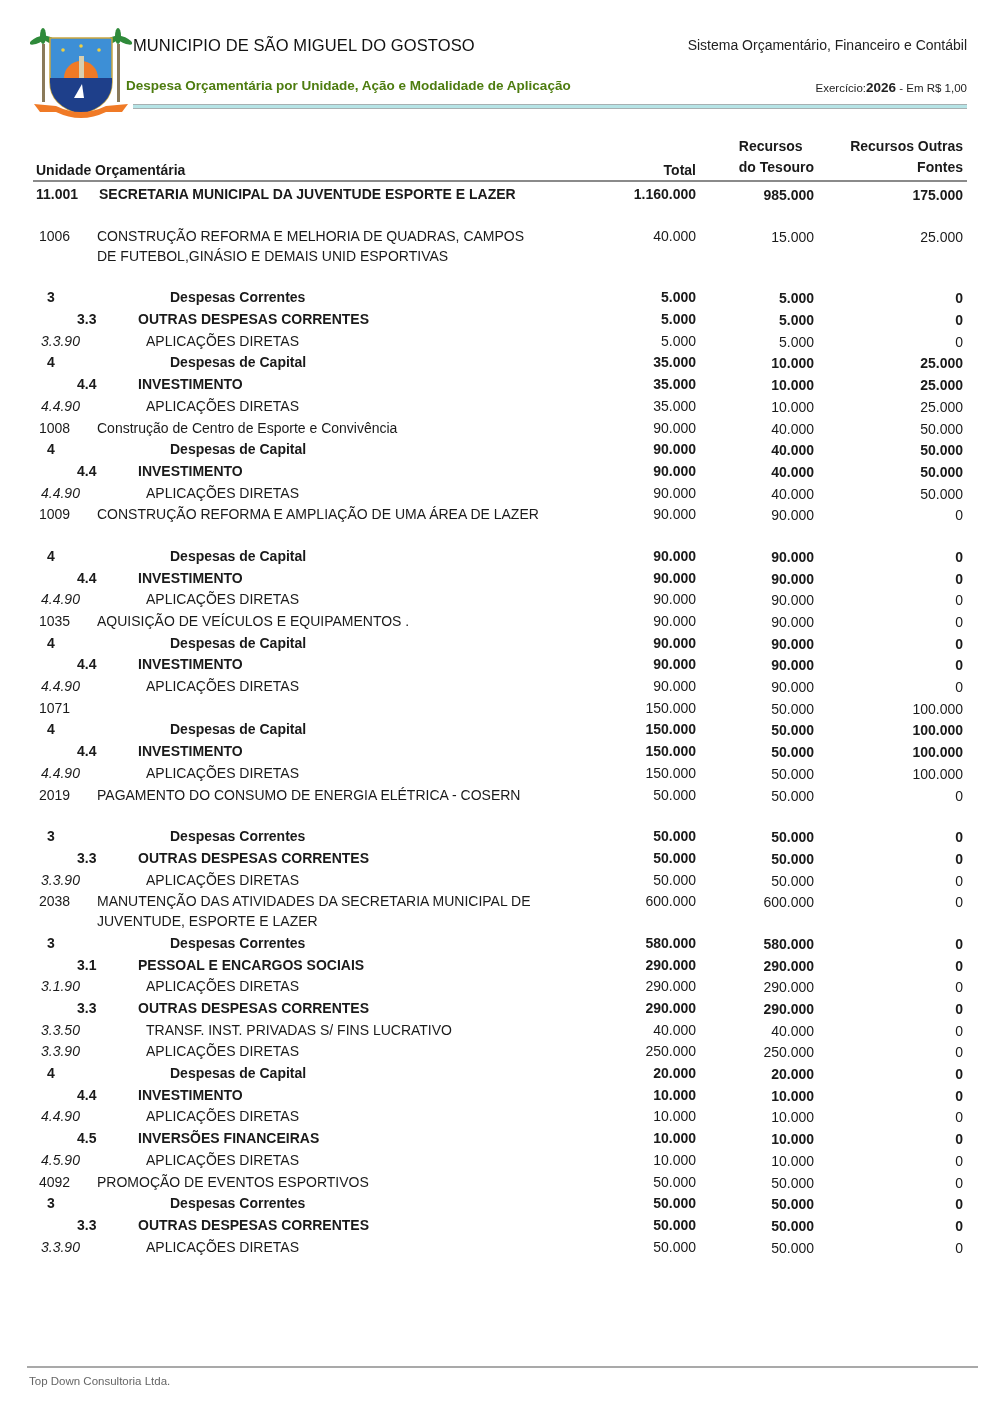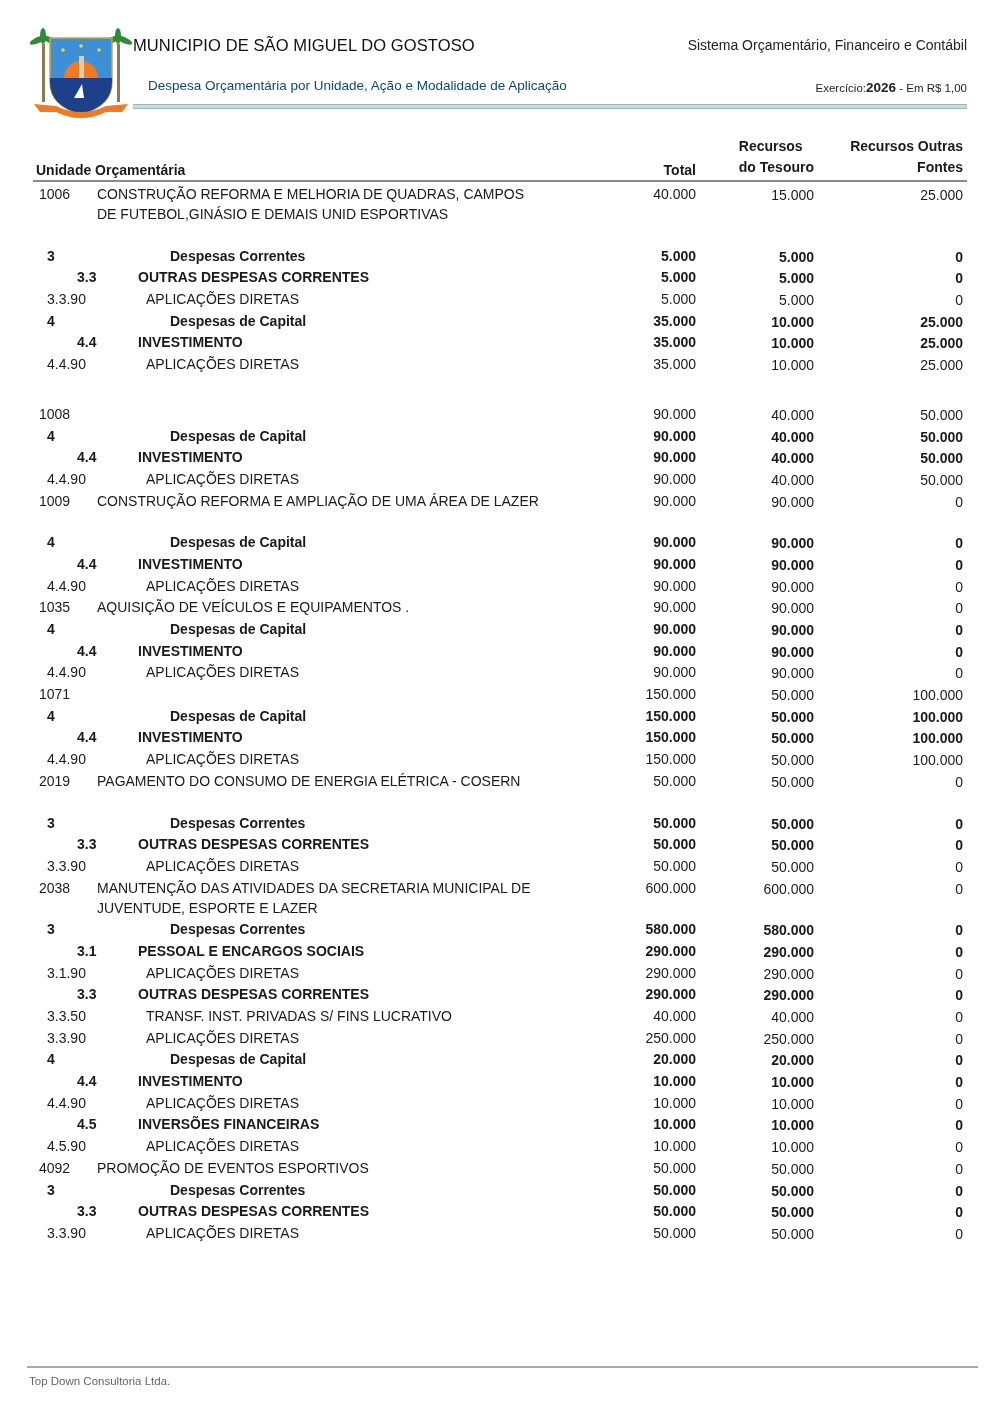--- a/index.html
+++ b/index.html
@@ -1,21 +1,21 @@
 <!DOCTYPE html>
 <html><head>
 <meta charset="utf-8">
 <style>
   html, body { margin: 0; padding: 0; background: #ffffff; }
   body { width: 1000px; height: 1413px; position: relative; overflow: hidden;
          font-family: "Liberation Sans", sans-serif; color: #1a1a1a; }
   .logo { position: absolute; left: 30px; top: 26px; width: 102px; height: 96px; }
   .muni { position: absolute; left: 133px; top: 36px; font-size: 16.5px; color: #111; letter-spacing: 0.1px; }
   .sys { position: absolute; right: 33px; top: 37px; font-size: 14px; color: #222; }
-  .rtitle { position: absolute; left: 148px; top: 78px; font-size: 13.5px; font-weight: normal; color: #0c4a6e; }
+  .rtitle { position: absolute; left: 126px; top: 78px; font-size: 13.5px; font-weight: bold; color: #4d7c0f; }
   .exer { position: absolute; right: 33px; top: 80px; font-size: 11.5px; color: #222; }
   .exer b { font-size: 13.5px; }
   .hline { position: absolute; left: 133px; right: 33px; top: 104px; height: 3px;
            background: #b6e4e6; border-top: 1px solid #a7b0b2; border-bottom: 1px solid #a7b0b2; }
 
   .thead { position: absolute; left: 33px; right: 33px; top: 138px; height: 42px;
            border-bottom: 2px solid #8a8a8a; font-weight: bold; font-size: 14px; }
   .thead .h-unit { position: absolute; left: 3px; bottom: 2px; }
   .thead .h-total { position: absolute; right: 271px; bottom: 2px; text-align: right; }
   .thead .h-tes { position: absolute; right: 153px; bottom: 2px; text-align: left; line-height: 21px; }
@@ -32,21 +32,21 @@
   .row.lvl0 { font-weight: bold; }
   .row.lvl0 .desc { left: 66px; width: 430px; }
   .row.lvl1 .code { left: 6px; }
   .row.lvl1 .desc { left: 64px; width: 450px; }
   .row.lvl2 { font-weight: bold; }
   .row.lvl2 .code { left: 14px; }
   .row.lvl2 .desc { left: 97px; margin-left: 40px; }
   .row.lvl3 { font-weight: bold; }
   .row.lvl3 .code { left: 14px; margin-left: 30px; }
   .row.lvl3 .desc { left: 105px; }
-  .row.lvl4 .code { left: 14px; }
+  .row.lvl4 .code { left: 8px; font-style: italic; }
   .row.lvl4 .desc { left: 113px; }
 
   .fline { position: absolute; left: 27px; right: 22px; top: 1366px; height: 2px; background: #a9a9a9; }
   .foot { position: absolute; left: 29px; top: 1375px; font-size: 11.5px; color: #666; }
 </style>
 </head>
 <body>
 
 <div class="logo">
   <svg width="102" height="96" viewBox="0 0 102 96">
@@ -88,20 +88,27 @@
     <div>Recursos</div>
     <div>do Tesouro</div>
   </div>
   <div class="h-out">
     <div>Recursos Outras</div>
     <div>Fontes</div>
   </div>
 </div>
 
 <div class="rows" id="rows">
+    <div class="row lvl0" style="height: 41.7px;">
+      <div class="code">11.001</div>
+      <div class="desc">SECRETARIA MUNICIPAL DA JUVENTUDE  ESPORTE E LAZER</div>
+      <div class="v v1">1.160.000</div>
+      <div class="v v2">985.000</div>
+      <div class="v v3">175.000</div>
+    </div>
     <div class="row lvl1" style="height: 61.7px;">
       <div class="code">1006</div>
       <div class="desc">CONSTRUÇÃO REFORMA E MELHORIA  DE QUADRAS, CAMPOS DE FUTEBOL,GINÁSIO E DEMAIS UNID ESPORTIVAS</div>
       <div class="v v1">40.000</div>
       <div class="v v2">15.000</div>
       <div class="v v3">25.000</div>
     </div>
     <div class="row lvl2" style="height: 21.7px;">
       <div class="code">3</div>
       <div class="desc">Despesas Correntes</div>
@@ -137,22 +144,23 @@
       <div class="v v2">10.000</div>
       <div class="v v3">25.000</div>
     </div>
     <div class="row lvl4" style="height: 21.7px;">
       <div class="code">4.4.90</div>
       <div class="desc">APLICAÇÕES DIRETAS</div>
       <div class="v v1">35.000</div>
       <div class="v v2">10.000</div>
       <div class="v v3">25.000</div>
     </div>
-    <div class="row lvl1" style="height: 21.7px; margin-top: 28px;">
+    <div class="row lvl1" style="height: 21.7px;">
       <div class="code">1008</div>
+      <div class="desc">Construção de Centro de Esporte e Convivência</div>
       <div class="v v1">90.000</div>
       <div class="v v2">40.000</div>
       <div class="v v3">50.000</div>
     </div>
     <div class="row lvl2" style="height: 21.7px;">
       <div class="code">4</div>
       <div class="desc">Despesas de Capital</div>
       <div class="v v1">90.000</div>
       <div class="v v2">40.000</div>
       <div class="v v3">50.000</div>

